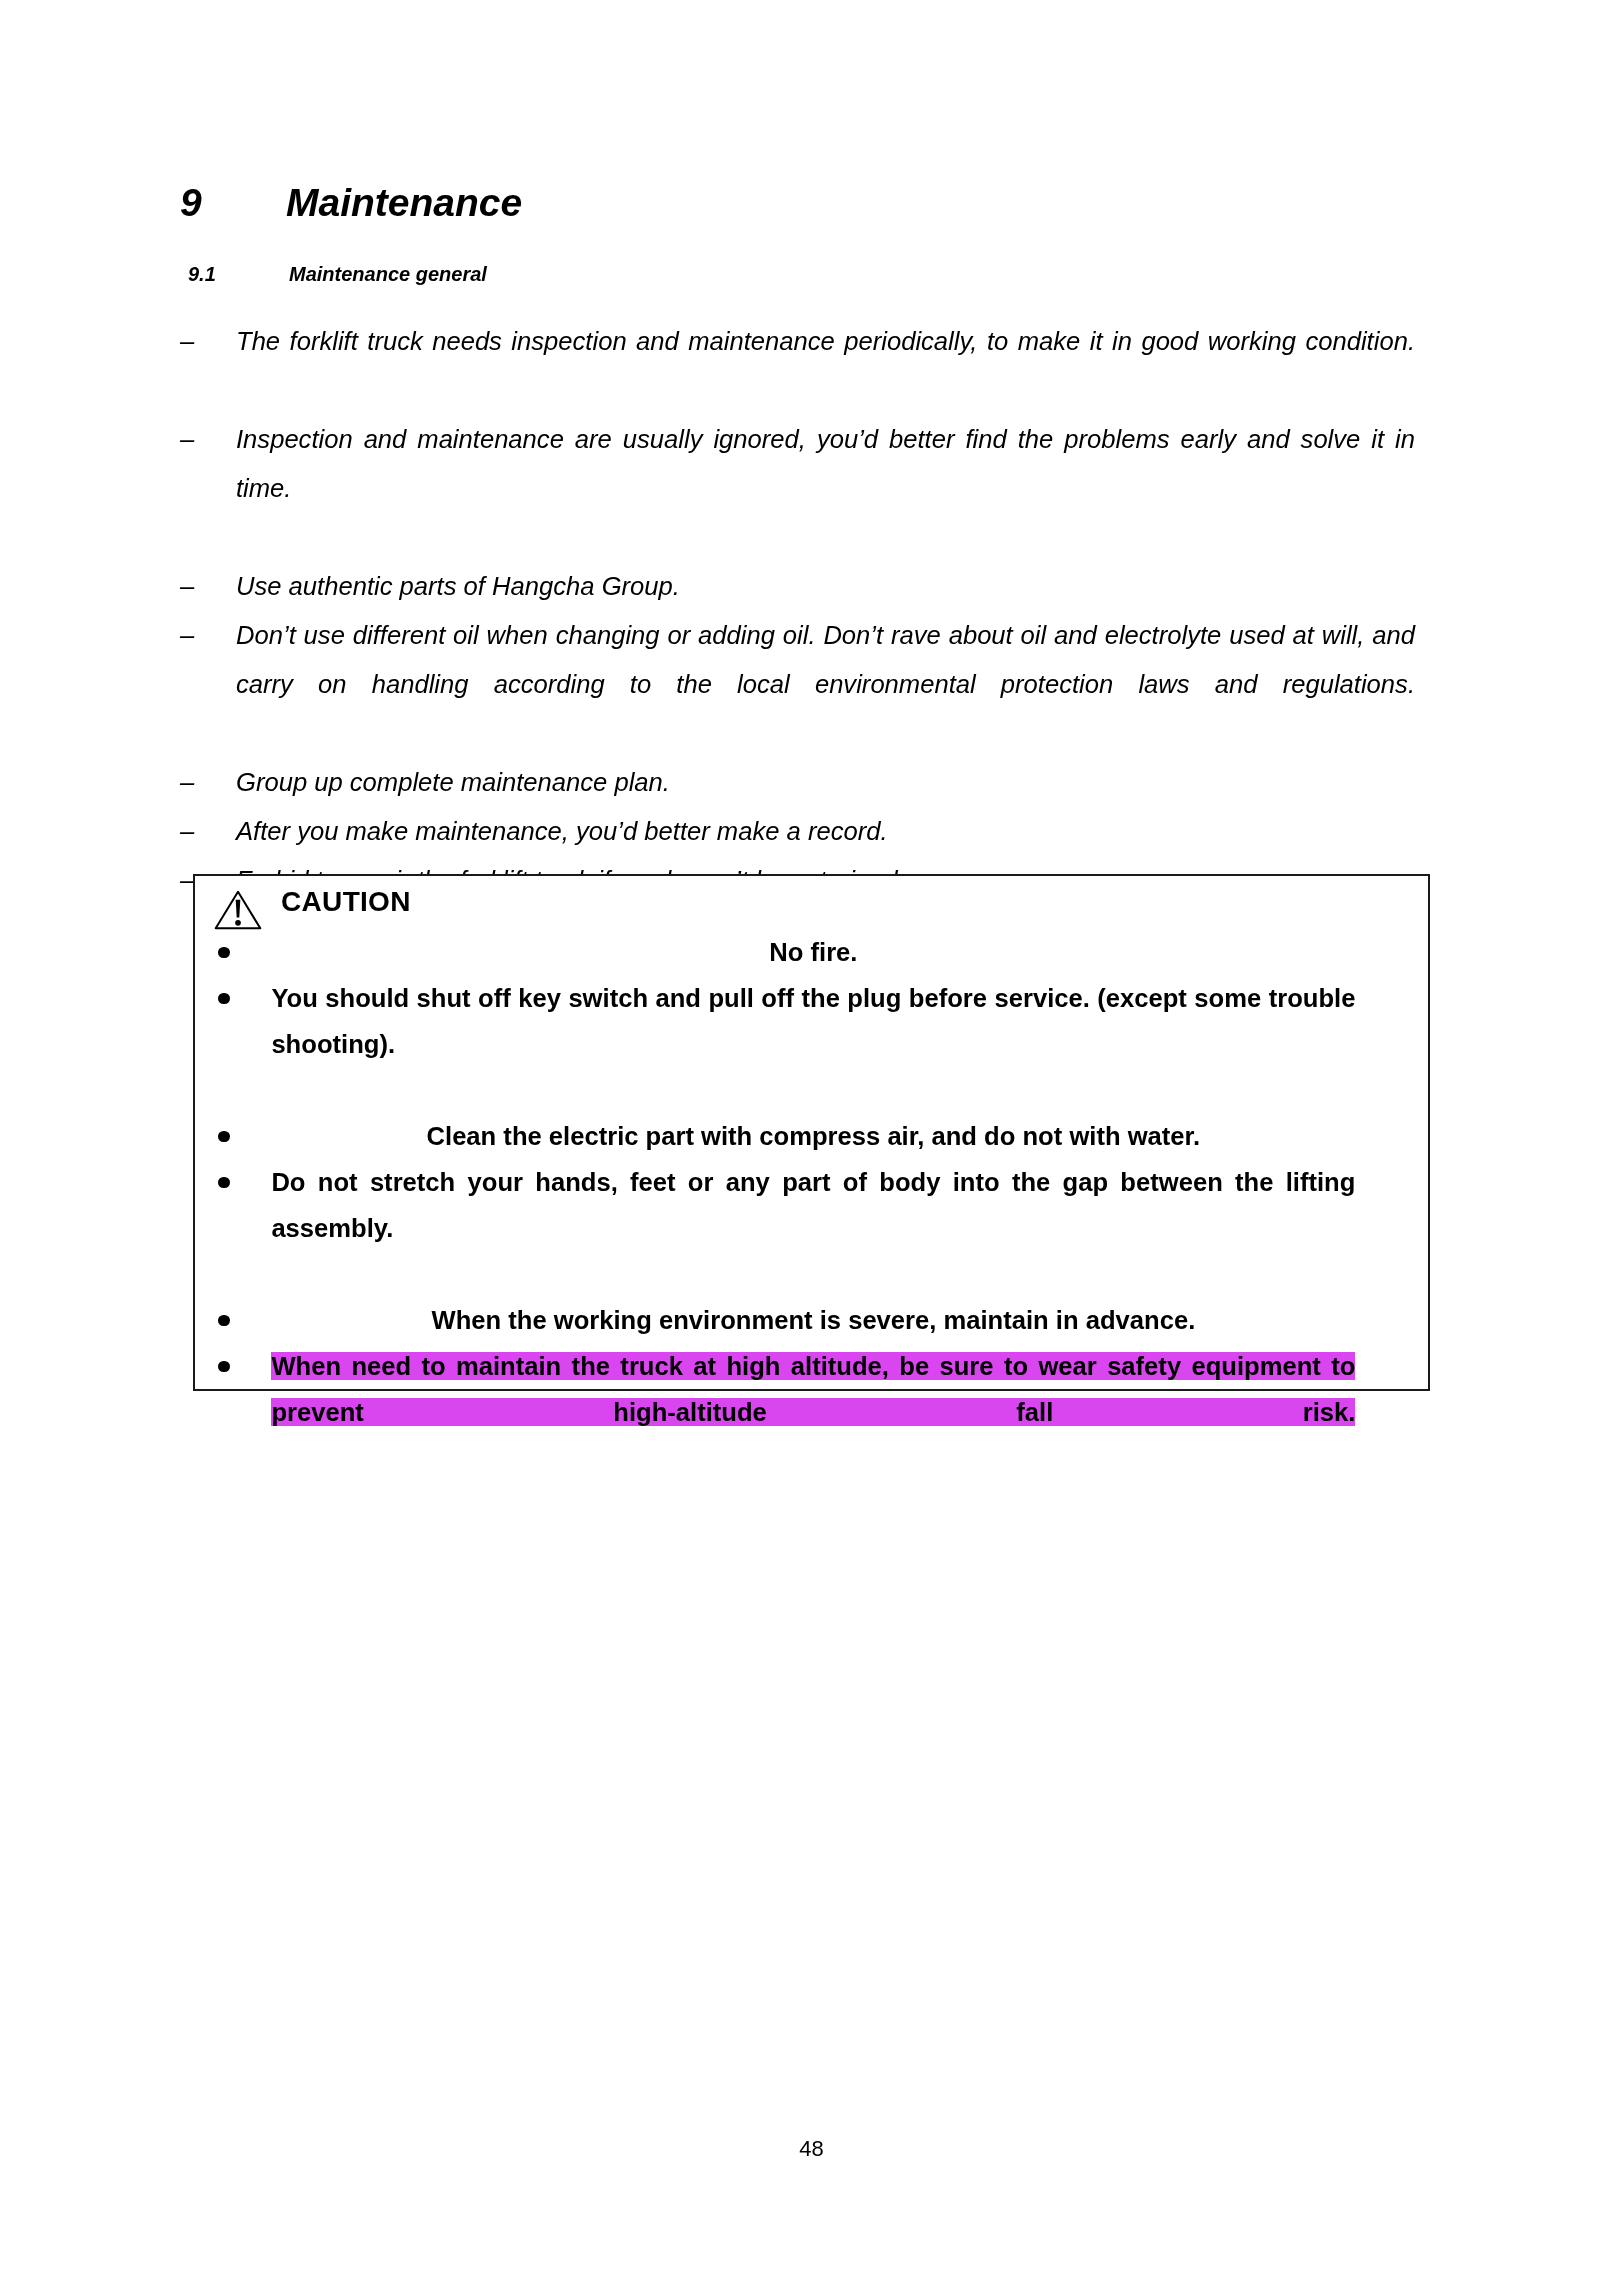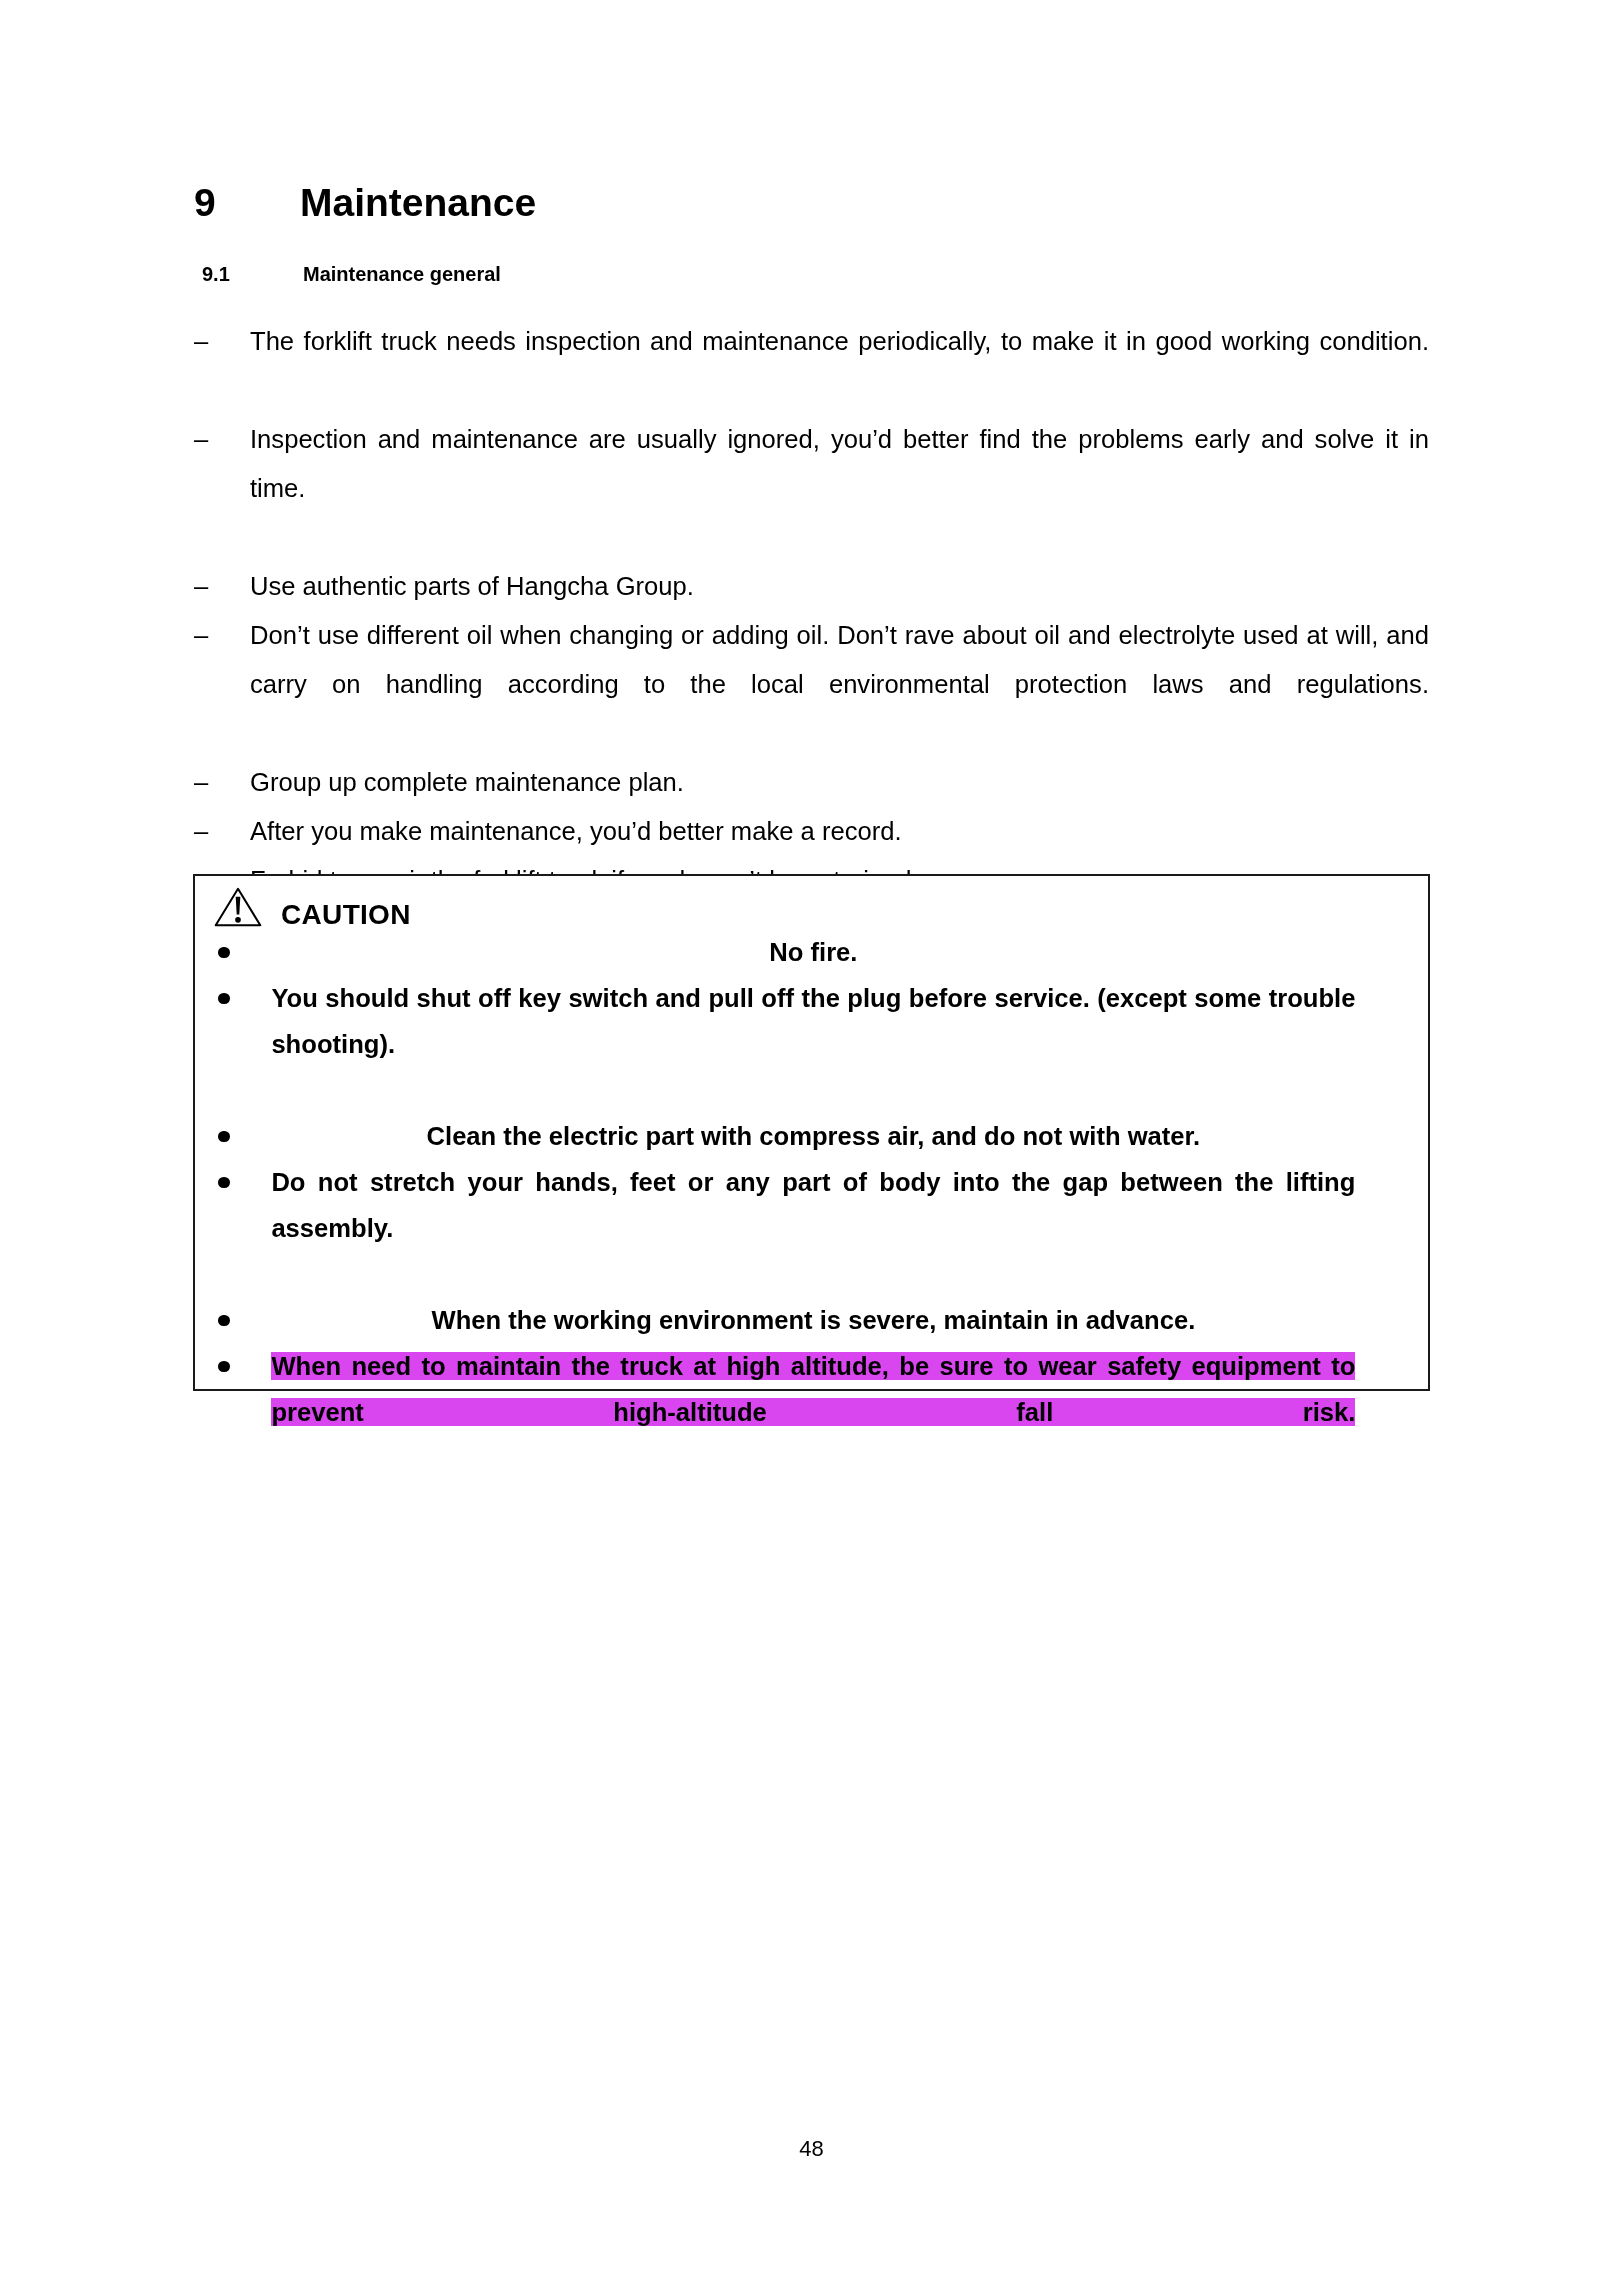--- a/index.html
+++ b/index.html
@@ -14,23 +14,24 @@
   .page {
     position: relative;
     width: 1623px;
     height: 2295px;
     background: #ffffff;
     overflow: hidden;
     box-sizing: border-box;
   }
   .content {
     position: absolute;
-    left: 194px;
+    left: 180px;
     top: 0;
     width: 1235px;
+    font-style: italic;
   }
 
   
   .h1 {
     font-size: 39px;
     font-weight: bold;
     line-height: 1.0;
     margin: 0;
     padding-top: 183px;
     letter-spacing: 0px;
@@ -85,21 +86,21 @@
     left: 193px;
     top: 874px;
     width: 1237px;
     height: 517px;
     border: 2px solid #1a1a1a;
     box-sizing: border-box;
     background: #ffffff;
   }
   .caution-head {
     display: flex;
-    align-items: flex-end;
+    align-items: flex-start;
     padding: 12.3px 0 0 18.4px;
     height: 53px;
     box-sizing: border-box;
   }
   .tri-icon {
     width: 50px;
     height: 44px;
     display: block;
     flex: none;
   }

